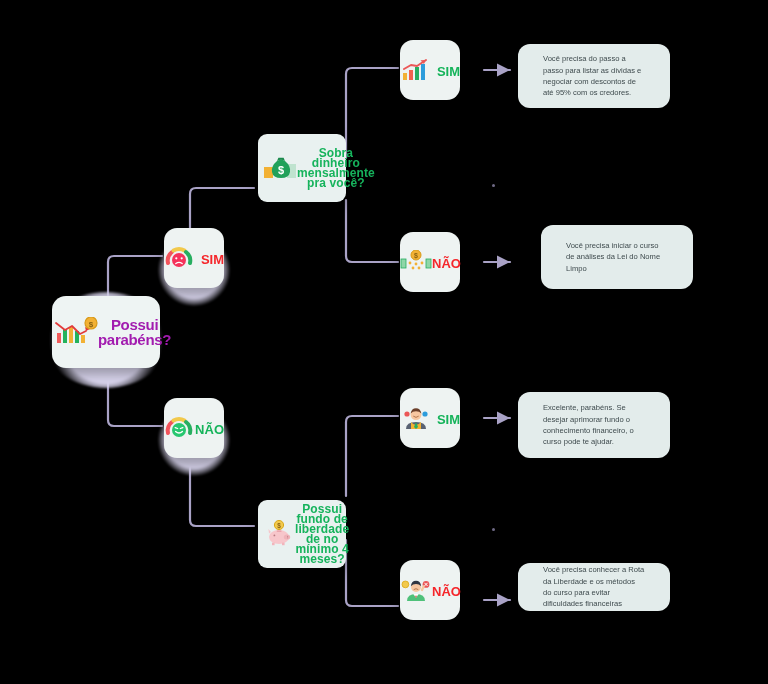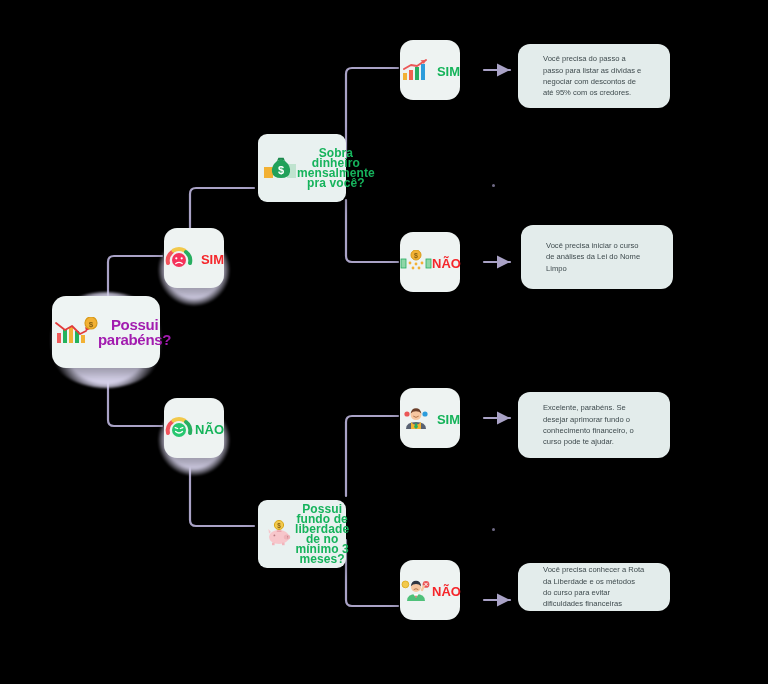--- a/index.html
+++ b/index.html
@@ -198,21 +198,21 @@
         <circle cx="16" cy="14" r="1.4" fill="#f2b134"></circle>
         <circle cx="22" cy="13" r="1.4" fill="#f2b134"></circle>
         <circle cx="13" cy="18" r="1.4" fill="#f2b134"></circle>
         <circle cx="19" cy="18" r="1.4" fill="#f2b134"></circle>
         <rect x="1" y="9" width="5" height="9" fill="#8fd6a8" stroke="#27ae60" stroke-width=".8"></rect>
         <rect x="26" y="9" width="5" height="9" fill="#8fd6a8" stroke="#27ae60" stroke-width=".8"></rect>
       </svg>
     </span>
     <span class="lbl">NÃO</span>
   </div>
-  <div class="bubble" style="left:521px;top:225px;width:152px;height:64px;">
+  <div class="bubble" style="left:541px;top:225px;width:152px;height:64px;">
     <span>Você precisa iniciar o curso de análises da Lei do Nome Limpo</span>
   </div>
 
   <div class="node n-ans nao" style="left:164px;top:398px;">
     <span class="ico">
       <svg class="icon-svg" width="30" height="24" viewBox="0 0 30 24">
         <path d="M4,17 A11,11 0 0,1 8,6" stroke="#f2545b" stroke-width="4" fill="none" stroke-linecap="round"></path>
         <path d="M9.5,4.6 A11,11 0 0,1 20.5,4.6" stroke="#f2c94c" stroke-width="4" fill="none" stroke-linecap="round"></path>
         <path d="M22,6 A11,11 0 0,1 26,17" stroke="#27ae60" stroke-width="4" fill="none" stroke-linecap="round"></path>
         <circle cx="15" cy="14" r="7" fill="#27c770"></circle>
@@ -236,21 +236,21 @@
         <circle cx="24.6" cy="17.8" r=".6" fill="#c98c92"></circle>
         <circle cx="11.4" cy="15.4" r=".9" fill="#b97a80"></circle>
         <rect x="9" y="22.6" width="2.6" height="2.6" fill="#f2b5bc"></rect>
         <rect x="19" y="22.6" width="2.6" height="2.6" fill="#f2b5bc"></rect>
         <rect x="13.6" y="10.4" width="5" height="1.3" rx=".6" fill="#e89aa2"></rect>
       </svg>
     </span>
     <div class="qt">
       <div>Possui fundo de</div>
       <div>liberdade de no</div>
-      <div>mínimo 3 meses?</div>
+      <div>mínimo 4 meses?</div>
     </div>
   </div>
 
   <div class="node n-ans sim" style="left:400px;top:388px;">
     <span class="ico">
       <svg class="icon-svg" width="32" height="24" viewBox="0 0 32 24">
         <circle cx="7" cy="8" r="2.6" fill="#eb5757"></circle>
         <circle cx="25" cy="8" r="2.6" fill="#2d9cdb"></circle>
         <path d="M6,23 q0,-7 10,-7 q10,0 10,7 z" fill="#596273"></path>
         <path d="M11,16 q5,6 10,0 l0,7 l-10,0 z" fill="#f2b134"></path>

